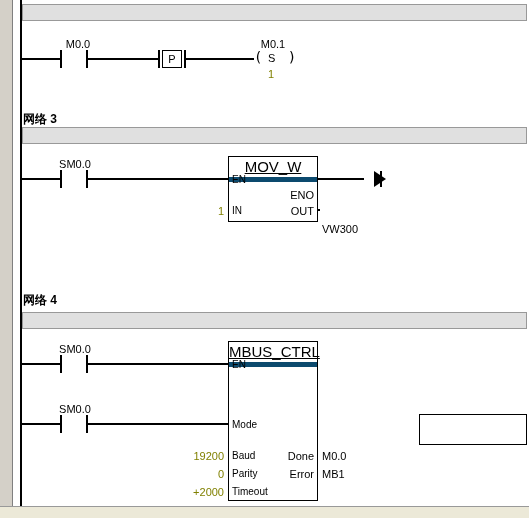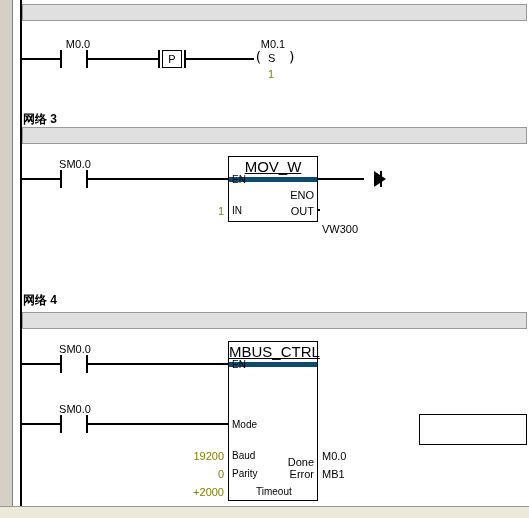--- a/index.html
+++ b/index.html
@@ -191,22 +191,22 @@
       <div class="r"></div>
     </div>
   <div class="wire" style="left:88px; top:423px; width:140px;"></div>
 
   <div class="funcbox" style="left:228px; top:341px; width:90px; height:160px;">
     <div class="fb-title">MBUS_CTRL</div>
     <span class="fb-pin-l" style="left:3px; top:17px;">EN</span>
     <span class="fb-pin-l" style="left:3px; top:77px;">Mode</span>
     <span class="fb-pin-l" style="left:3px; top:108px;">Baud</span>
     <span class="fb-pin-l" style="left:3px; top:126px;">Parity</span>
-    <span class="fb-pin-l" style="left:3px; top:144px;margin-left:24px;">Timeout</span>
-    <span class="fb-pin-r" style="right:3px; top:108px;margin-top:6px;">Done</span>
+    <span class="fb-pin-l" style="left:3px; top:144px;">Timeout</span>
+    <span class="fb-pin-r" style="right:3px; top:108px;">Done</span>
     <span class="fb-pin-r" style="right:3px; top:126px;">Error</span>
   </div>
 
   <div class="val fb-input" style="left:180px; top:450px; width:44px;">19200</div>
   <div class="val fb-input" style="left:180px; top:468px; width:44px;">0</div>
   <div class="val fb-input" style="left:180px; top:486px; width:44px;">+2000</div>
 
   <div class="fb-output" style="left:322px; top:450px;">M0.0</div>
   <div class="fb-output" style="left:322px; top:468px;">MB1</div>
 </div>

